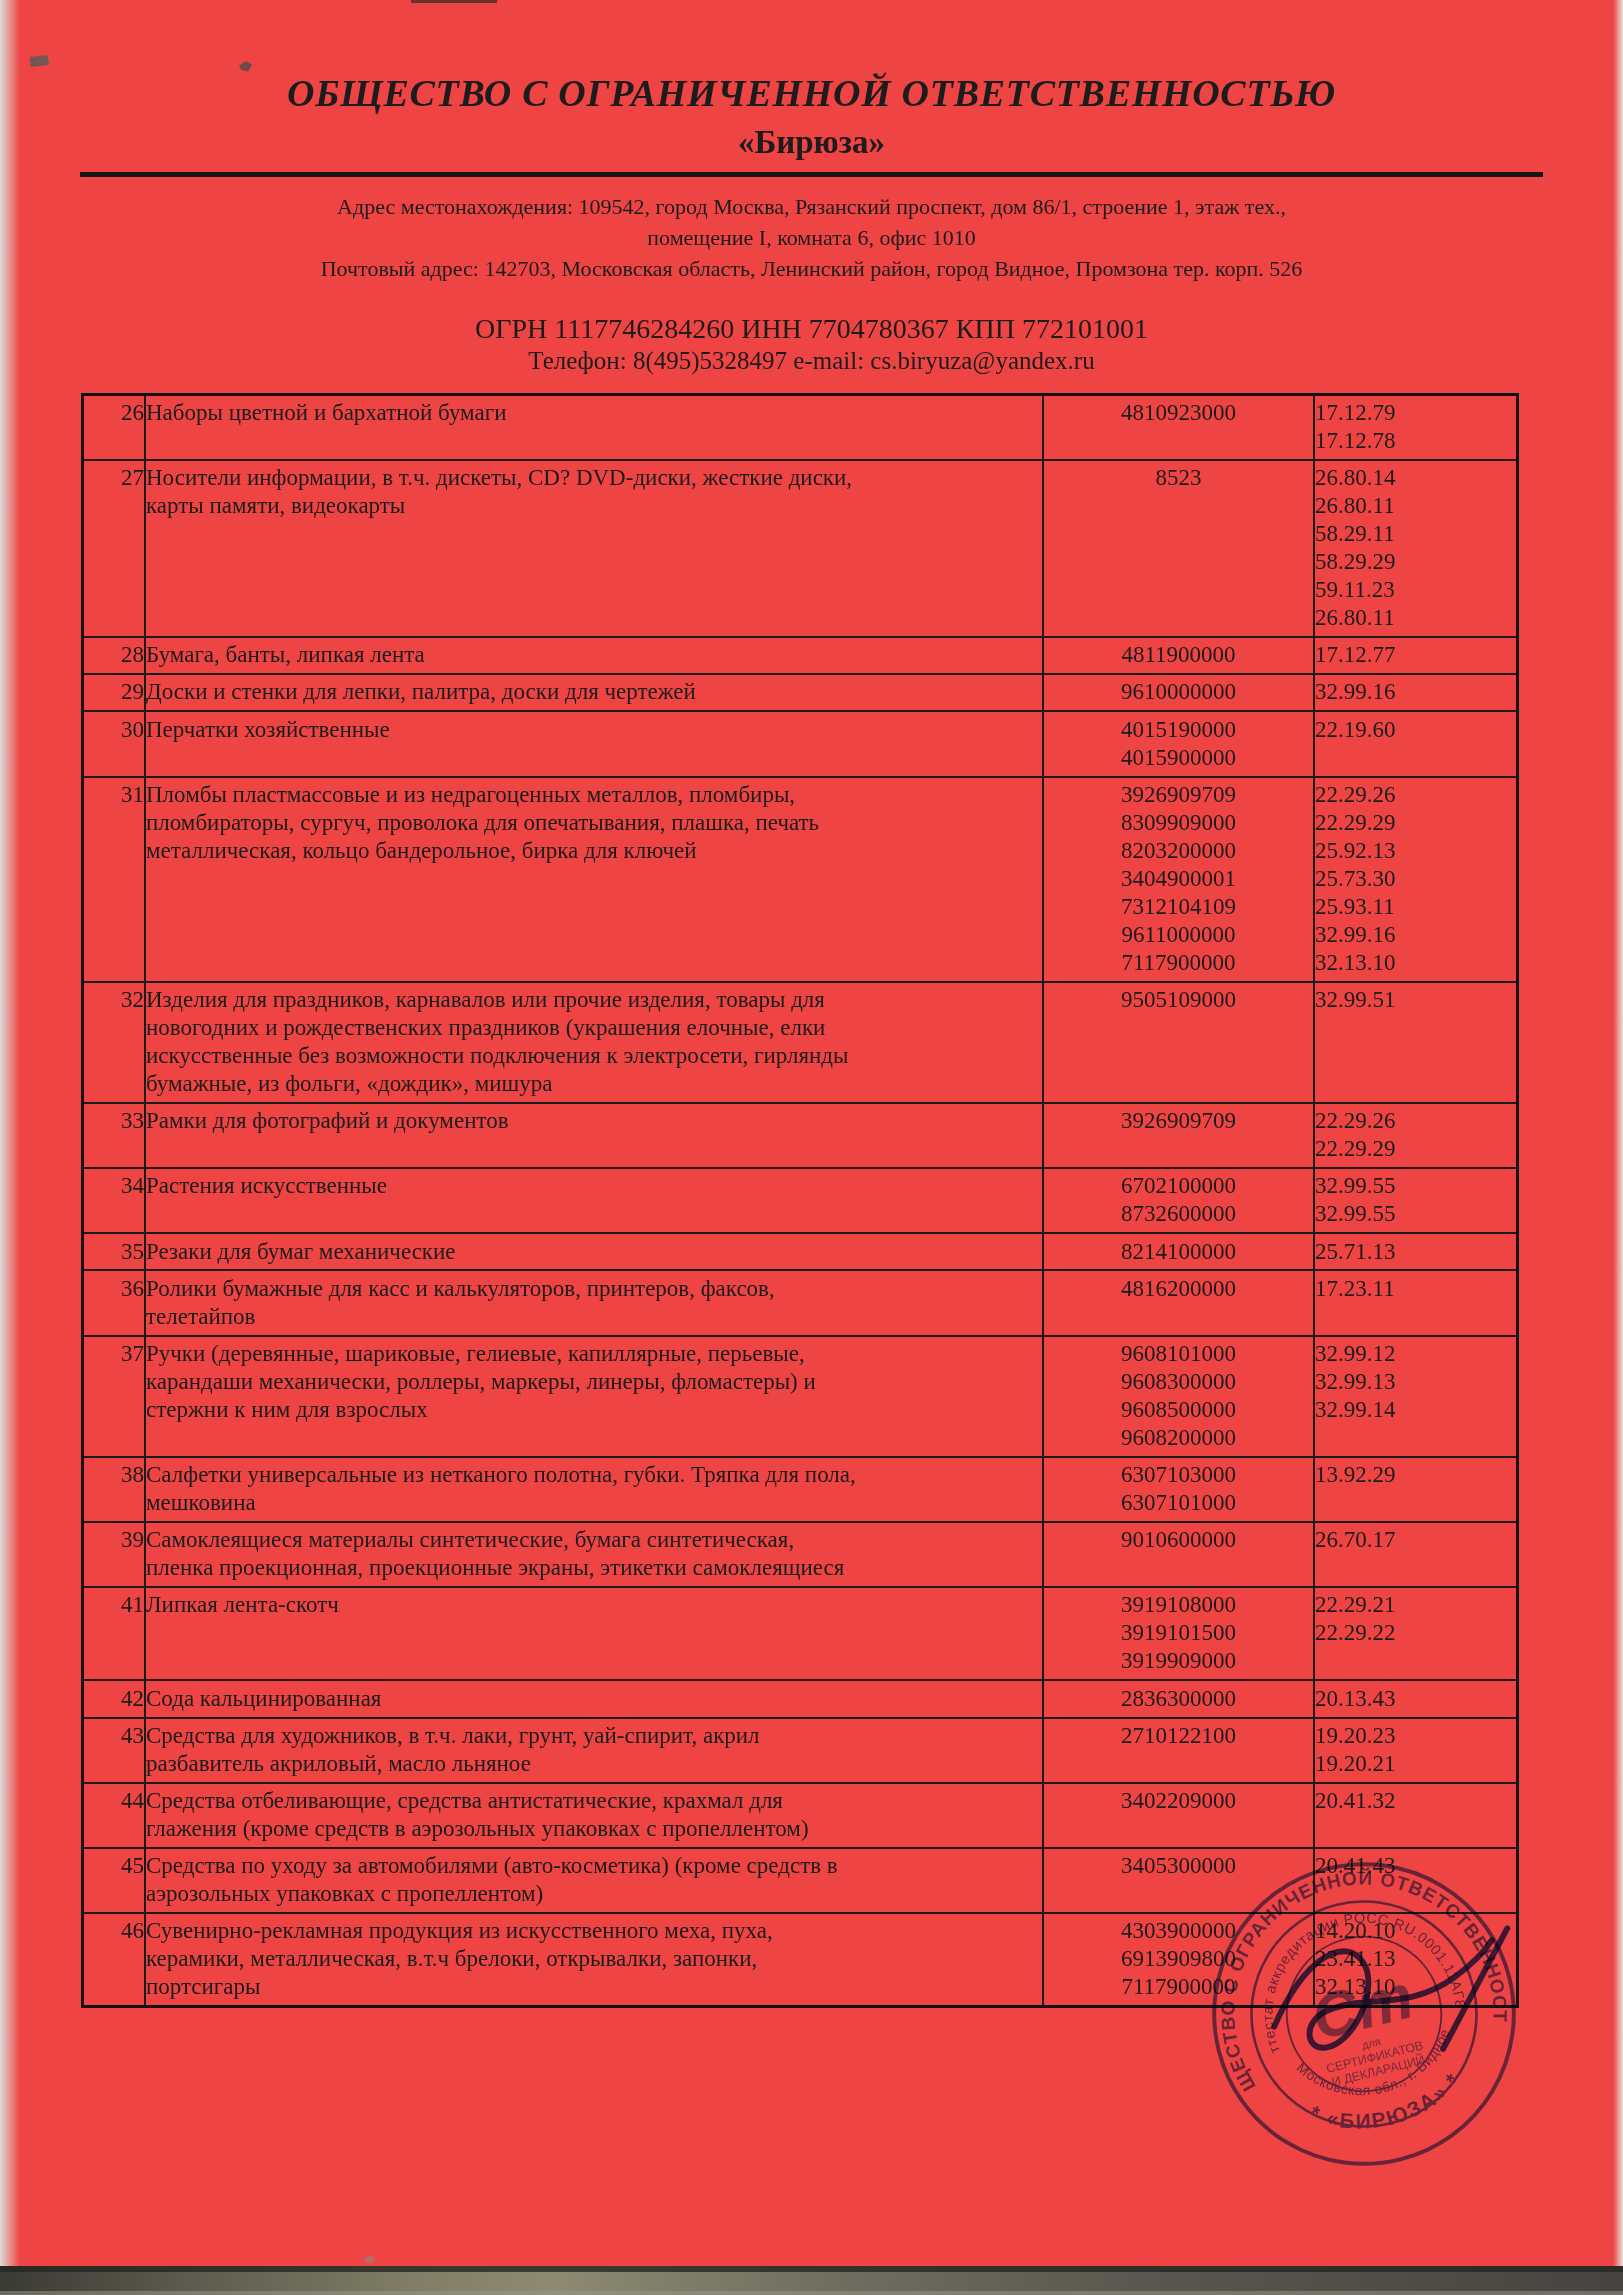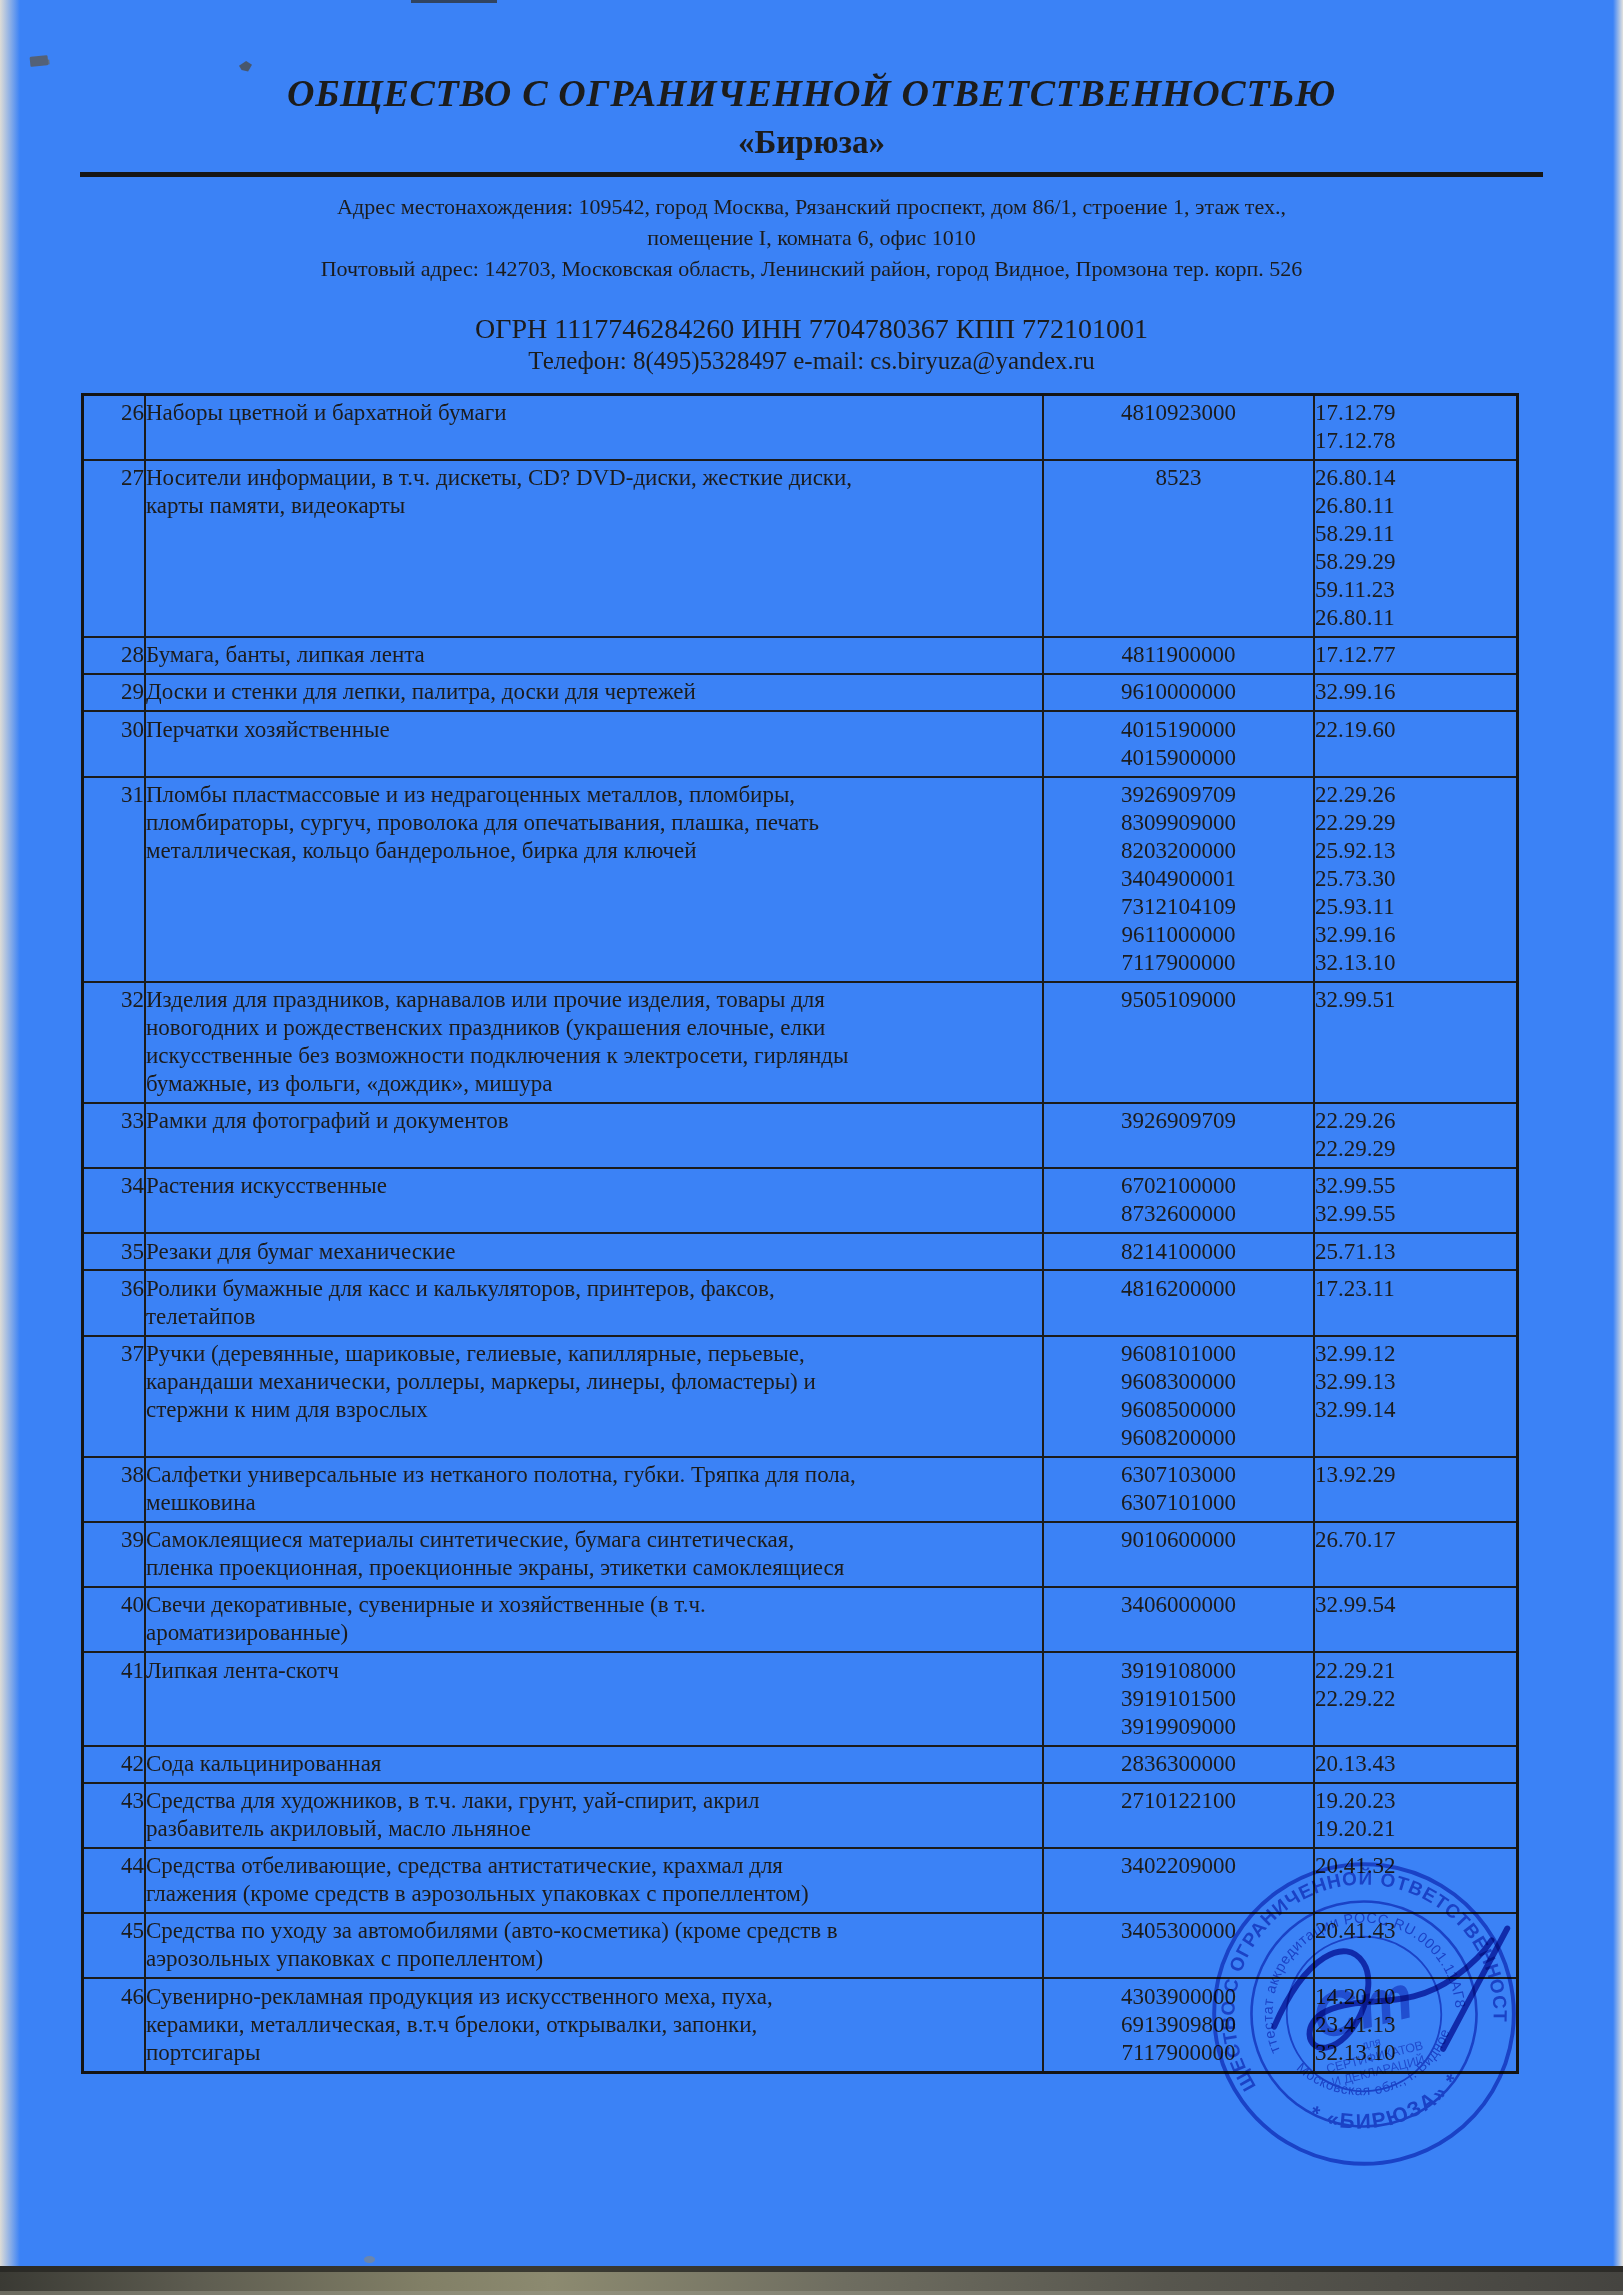--- a/index.html
+++ b/index.html
@@ -1,20 +1,20 @@
 <!DOCTYPE html>
 <html style="font-size:10.5px"><head>
 <meta charset="utf-8">
 <style>
   html,body{margin:0;padding:0;background:#9a9a98;}
   .page{
     position:relative;
     width:1623px;height:2295px;
     margin:0 auto;
-    background:#3b82f6;
+    background:#ef4444;
     overflow:hidden;
     font-family:"Liberation Serif","DejaVu Serif",serif;
     color:#1c1c1c;
   }
   
   .edge-left{position:absolute;left:0;top:0;bottom:0;width:19.6px;
     background:linear-gradient(90deg,#dddcd7,rgba(221,220,215,0));}
   .edge-right{position:absolute;right:0;top:0;bottom:0;width:10.5px;
     background:linear-gradient(270deg,#e3e2dd,rgba(227,226,221,0));}
   .top-sliver{position:absolute;left:411px;top:0;width:86px;height:3.3px;background:#2f2f2d;opacity:.75;}
@@ -296,33 +296,20 @@
           <td class="c-num">39</td>
           <td class="c-desc">
             <div class="line">Самоклеящиеся материалы синтетические, бумага синтетическая,</div>
             <div class="line">пленка проекционная, проекционные экраны, этикетки самоклеящиеся</div>
           </td>
           <td class="c-code">
             <div class="line">9010600000</div>
           </td>
           <td class="c-okpd">
             <div class="line">26.70.17</div>
-          </td>
-        </tr>
-        <tr>
-          <td class="c-num">40</td>
-          <td class="c-desc">
-            <div class="line">Свечи декоративные, сувенирные и хозяйственные (в т.ч.</div>
-            <div class="line">ароматизированные)</div>
-          </td>
-          <td class="c-code">
-            <div class="line">3406000000</div>
-          </td>
-          <td class="c-okpd">
-            <div class="line">32.99.54</div>
           </td>
         </tr>
         <tr>
           <td class="c-num">41</td>
           <td class="c-desc">
             <div class="line">Липкая лента-скотч</div>
           </td>
           <td class="c-code">
             <div class="line">3919108000</div>
             <div class="line">3919101500</div>

